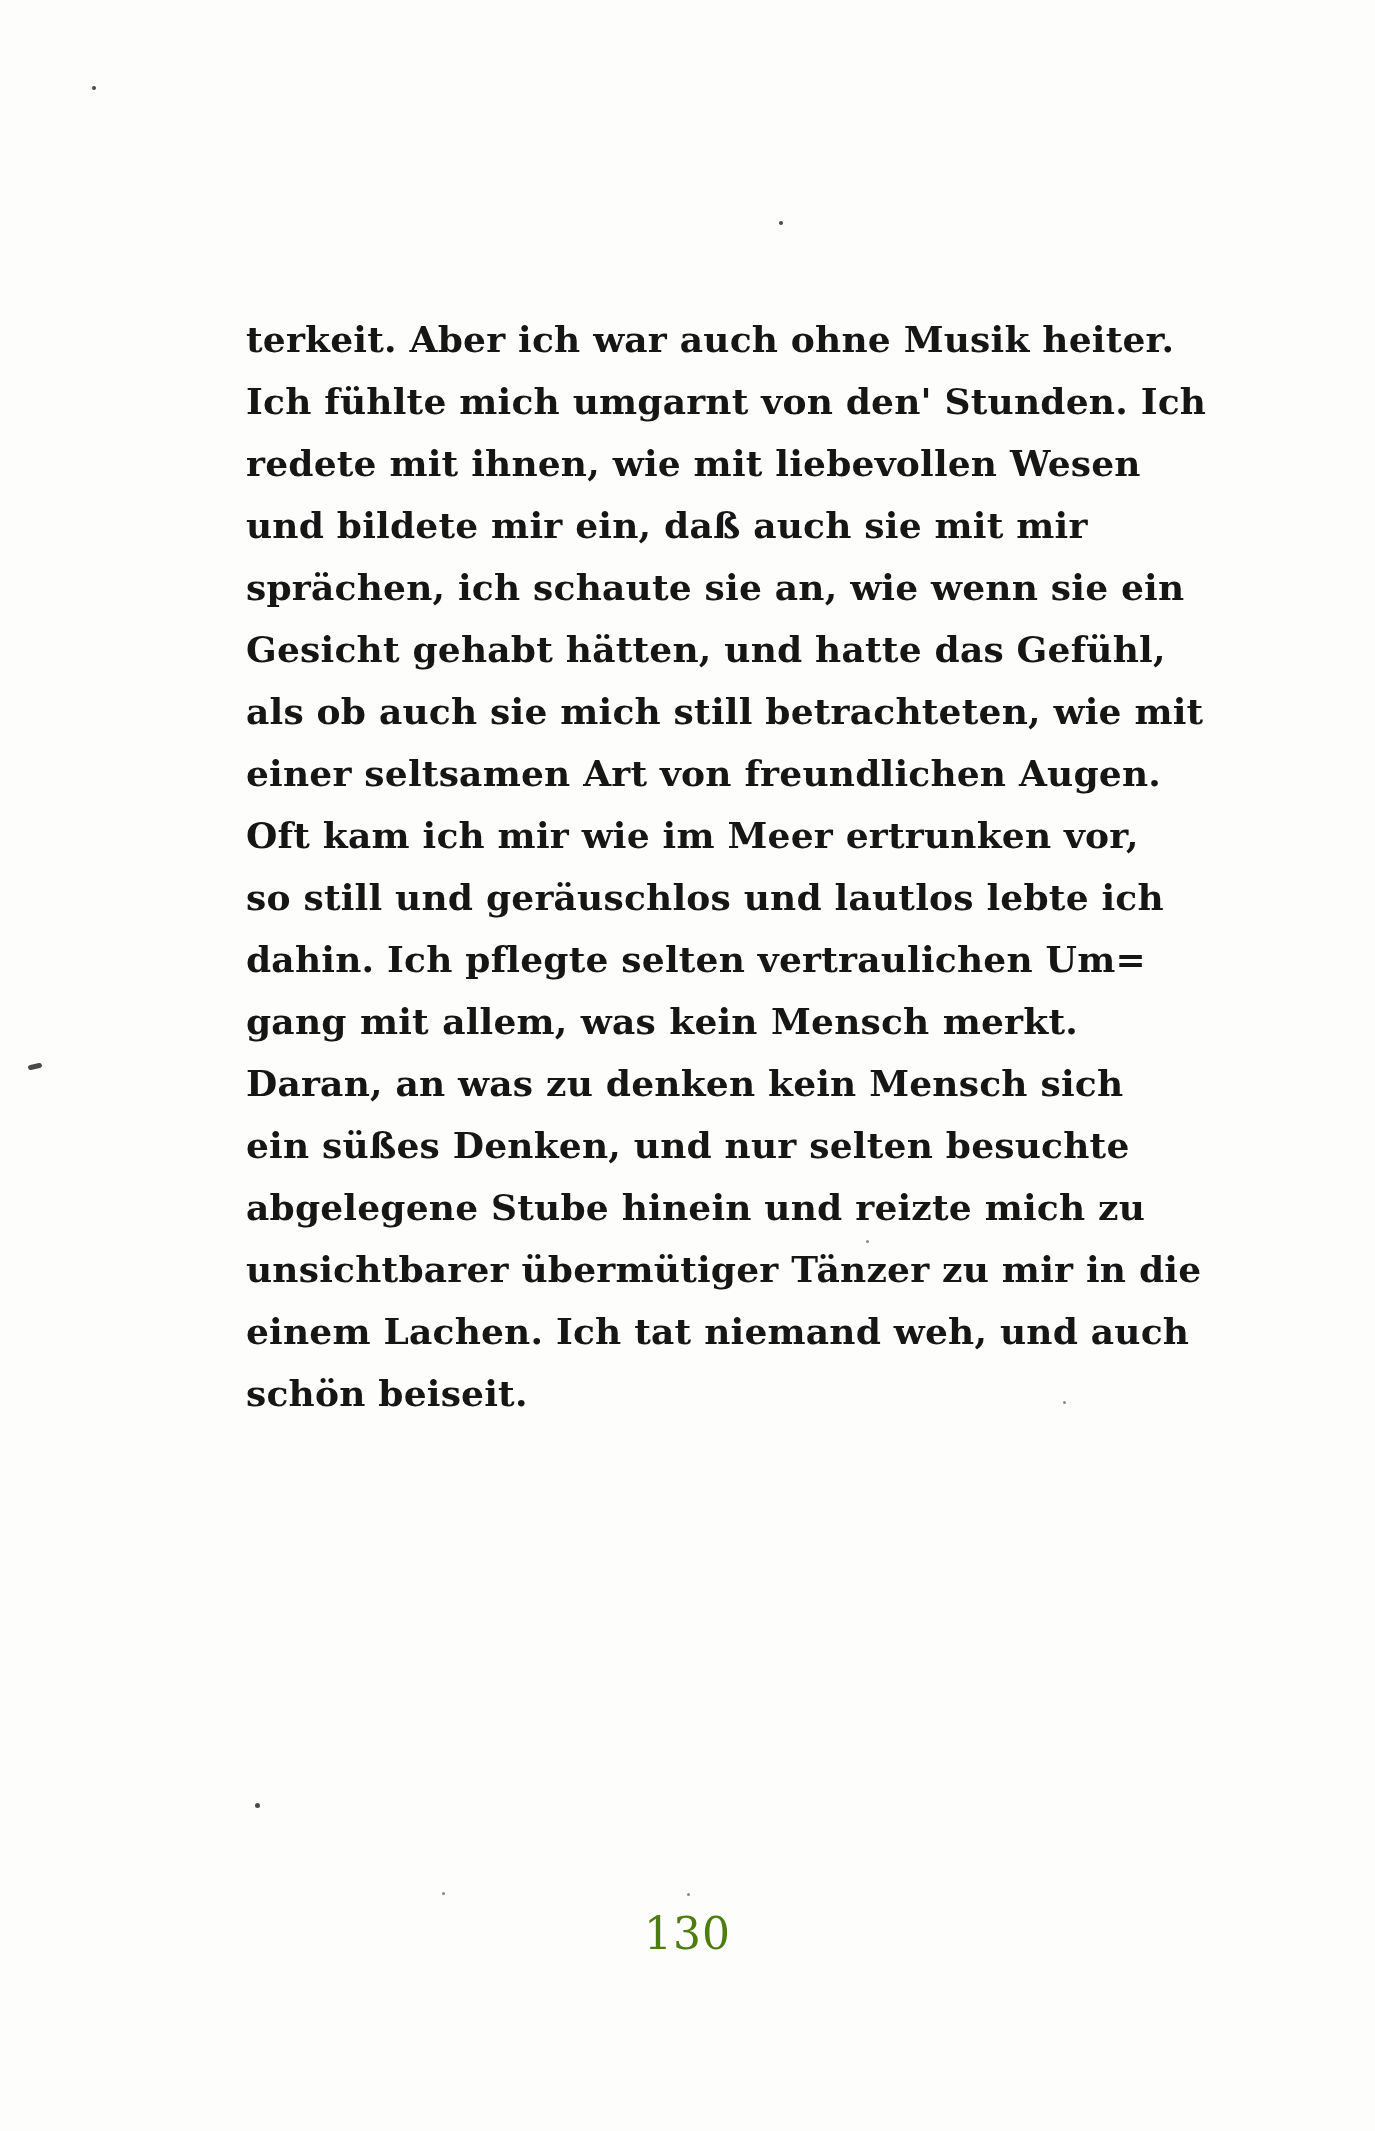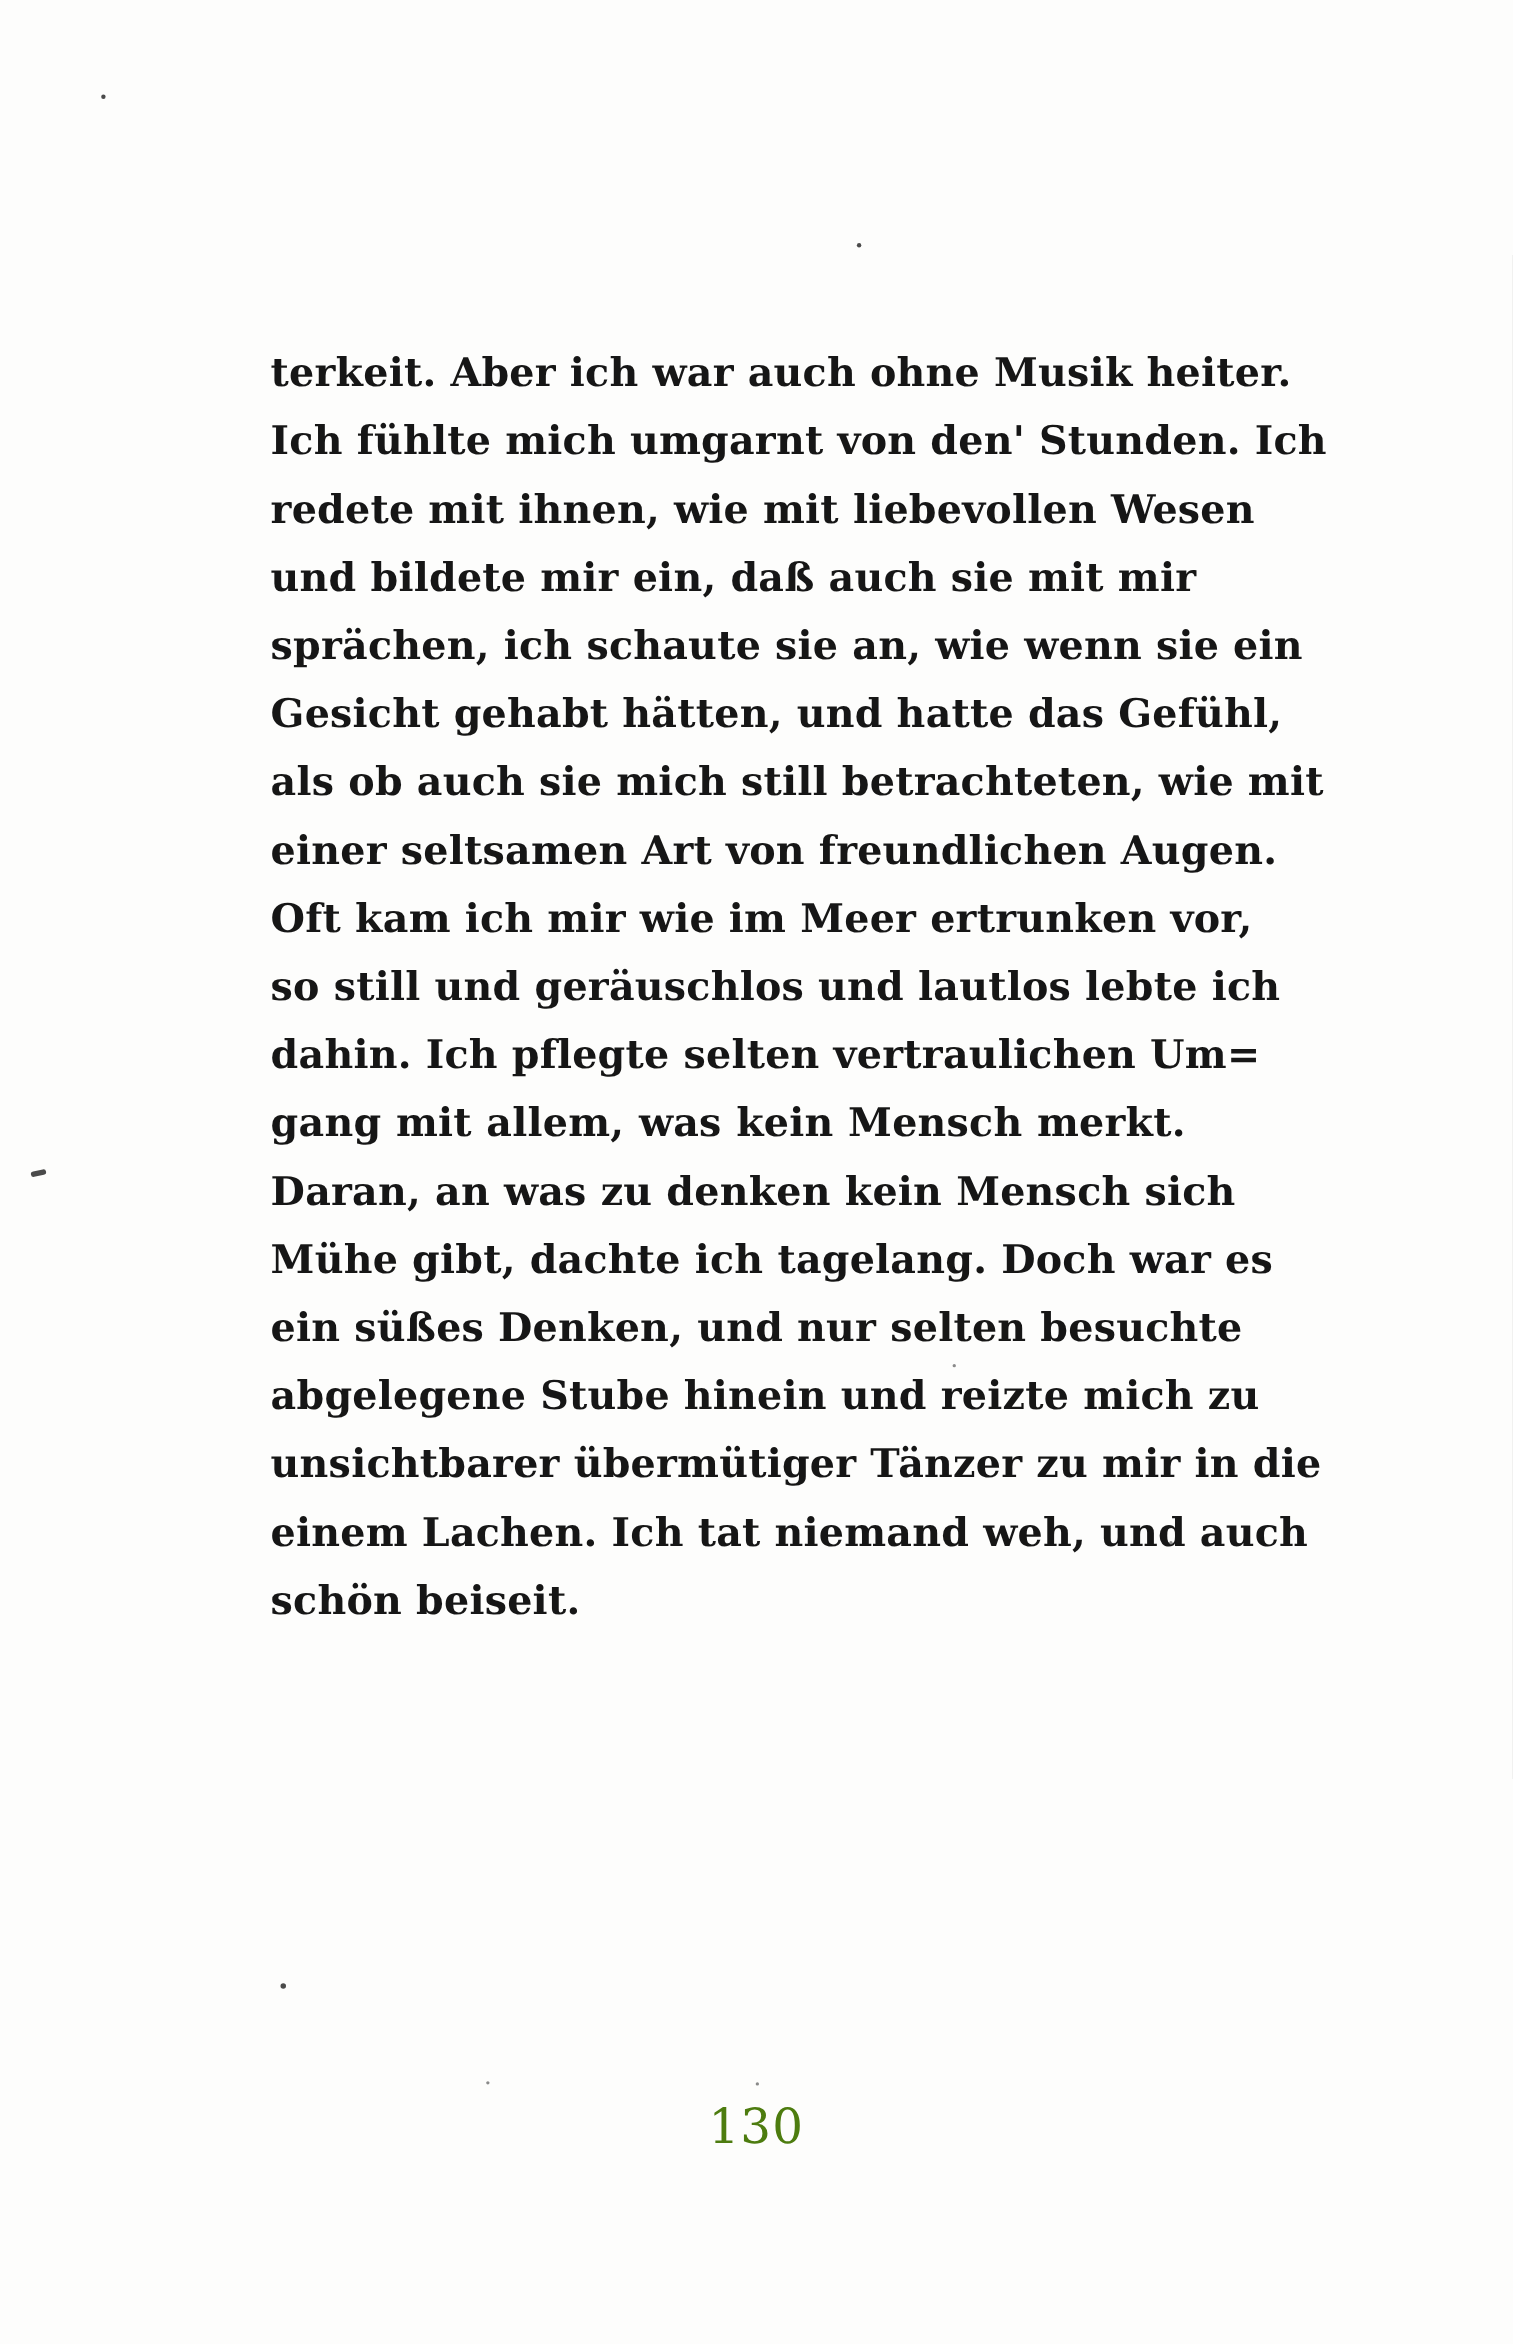--- a/index.html
+++ b/index.html
@@ -71,21 +71,20 @@
     <div class="line">und bildete mir ein, daß auch sie mit mir</div>
     <div class="line">sprächen, ich schaute sie an, wie wenn sie ein</div>
     <div class="line">Gesicht gehabt hätten, und hatte das Gefühl,</div>
     <div class="line">als ob auch sie mich still betrachteten, wie mit</div>
     <div class="line">einer seltsamen Art von freundlichen Augen.</div>
     <div class="line">Oft kam ich mir wie im Meer ertrunken vor,</div>
     <div class="line">so still und geräuschlos und lautlos lebte ich</div>
     <div class="line">dahin. Ich pflegte selten vertraulichen Um=</div>
     <div class="line">gang mit allem, was kein Mensch merkt.</div>
     <div class="line">Daran, an was zu denken kein Mensch sich</div>
-    <div class="line">Mühe gibt, dachte ich tagelang. Doch war es</div>
     <div class="line">ein süßes Denken, und nur selten besuchte</div>
     <div class="line">abgelegene Stube hinein und reizte mich zu</div>
     <div class="line">unsichtbarer übermütiger Tänzer zu mir in die</div>
     <div class="line">einem Lachen. Ich tat niemand weh, und auch</div>
     <div class="line last">schön beiseit.</div>
   </div>
 
   <div class="page-number">130</div>
 
   <div class="speck" style="left:92px;  top:86px;   width:4px; height:4px;"></div>

